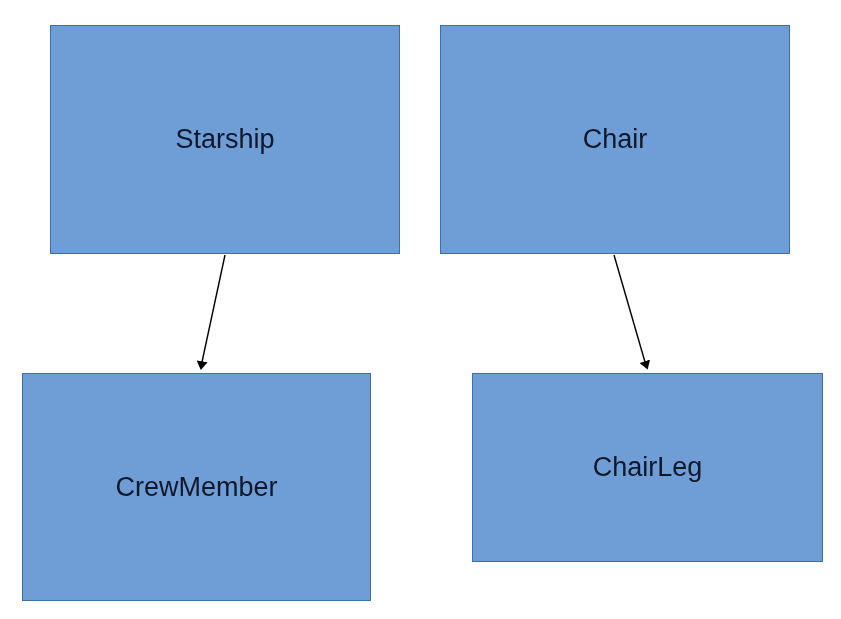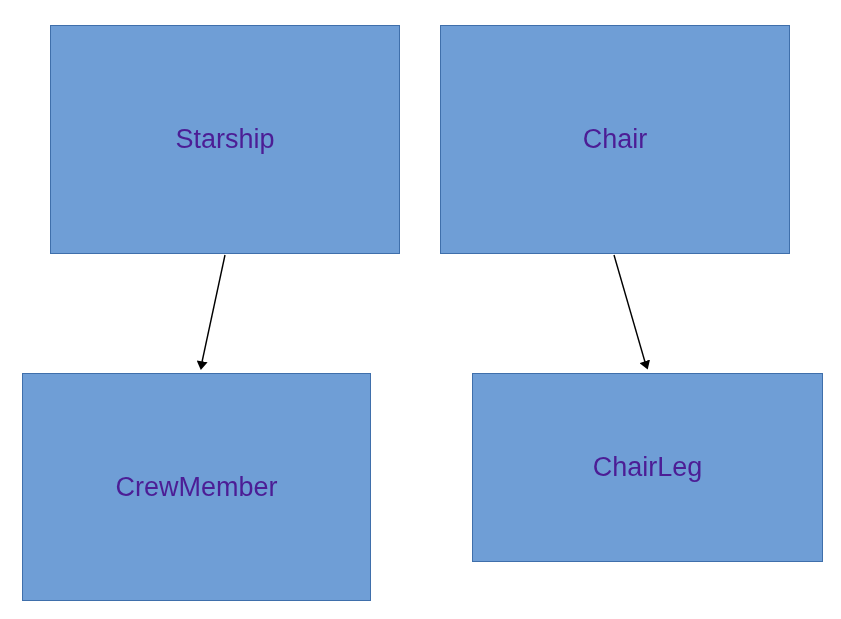--- a/index.html
+++ b/index.html
@@ -32,21 +32,21 @@
     background: #6f9ed6;
     border: 1px solid #3f6fab;
     display: flex;
     align-items: center;
     justify-content: center;
   }
   .node-label {
     font-family: "Liberation Sans", sans-serif;
     font-size: 27px;
     line-height: 1;
-    color: #4c1d95;
+    color: #0f172a;
     letter-spacing: 0px;
     white-space: nowrap;
     user-select: none;
   }
   
   #node-starship   { left: 50px;  top: 25px;  width: 350px; height: 229px; }
   #node-chair      { left: 440px; top: 25px;  width: 350px; height: 229px; }
   #node-crewmember { left: 22px;  top: 373px; width: 349px; height: 228px; }
   #node-chairleg   { left: 472px; top: 373px; width: 351px; height: 189px; }
 </style>

